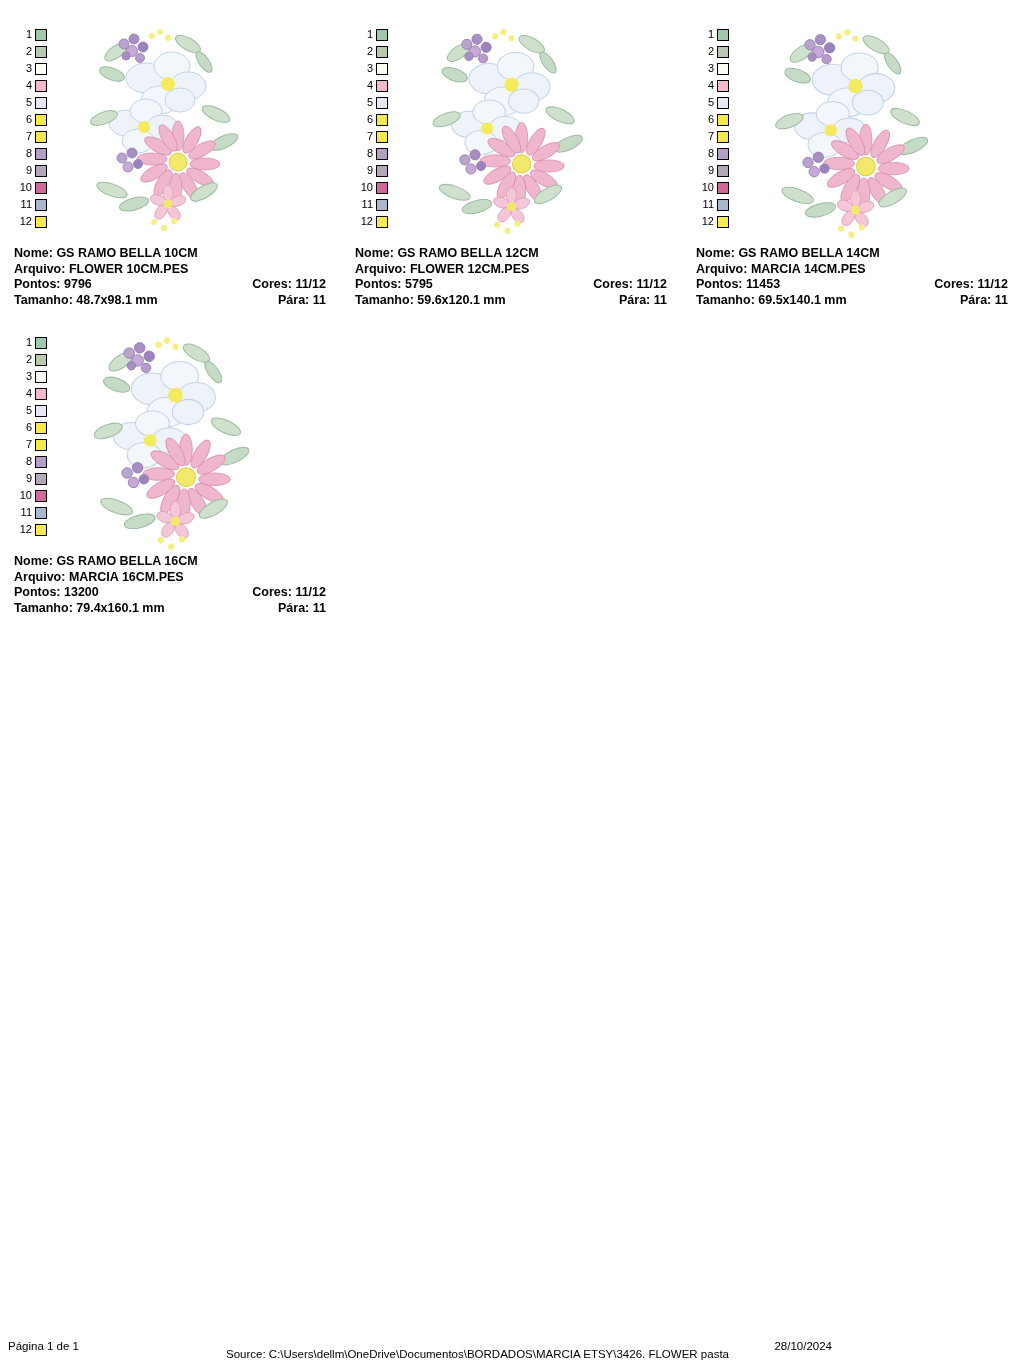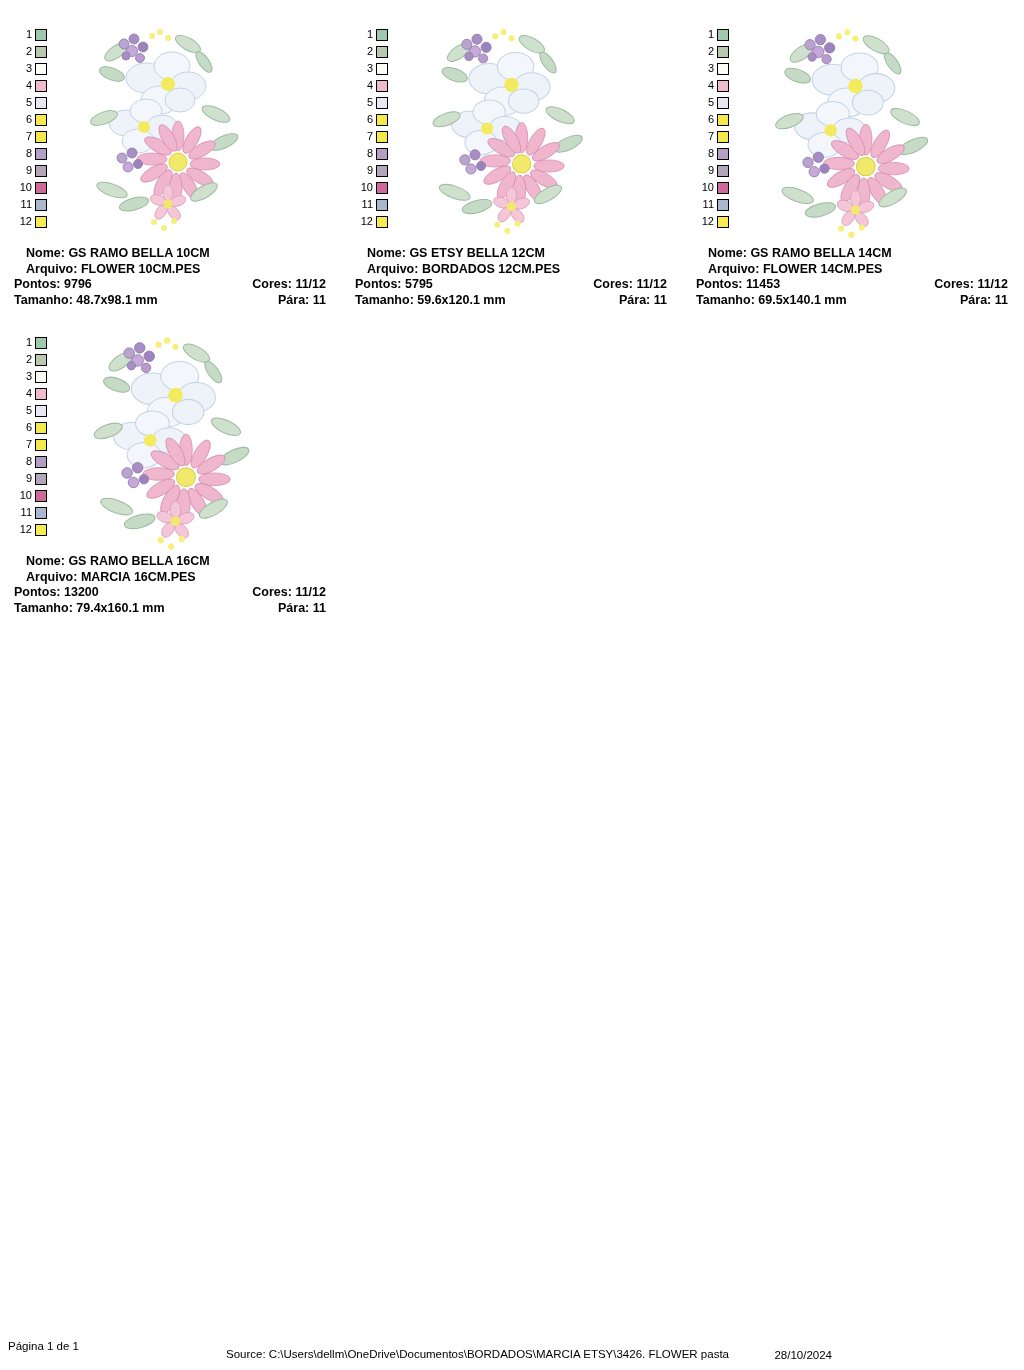--- a/index.html
+++ b/index.html
@@ -79,21 +79,20 @@
   }
   .info-block {
     font-size: 12.5px;
     font-weight: bold;
     line-height: 15.5px;
     margin-top: 2px;
     width: 312px;
   }
   .info-line {
     white-space: nowrap;
-    margin-left: 12px;
   }
   .info-split {
     display: flex;
     justify-content: space-between;
     width: 312px;
   }
   .footer {
     position: absolute;
     left: 0;
     bottom: 14px;
@@ -112,21 +111,21 @@
     top: 0;
   }
   .footer-center {
     position: absolute;
     left: 226px;
     top: 8px;
   }
   .footer-right {
     position: absolute;
     right: 10px;
-    top: 9px;
+    top: 0;
   }
 </style>
 </head>
 <body>
 
 <div class="page">
 
   <div class="designs-grid">
 
     <div class="design-row">
@@ -424,25 +423,25 @@
                 <circle cx="78" cy="200" r="3" fill="#f6ef7c"></circle>
                 <circle cx="88" cy="206" r="3" fill="#f6ef7c"></circle>
                 <circle cx="98" cy="199" r="3" fill="#f6ef7c"></circle>
               </g>
             </svg>
           </div>
         </div>
         <div class="info-block">
           <div class="info-line">
             <span>Nome:</span>
-            <span>GS ETSY BELLA 12CM</span>
+            <span>GS RAMO BELLA 12CM</span>
           </div>
           <div class="info-line">
             <span>Arquivo:</span>
-            <span>BORDADOS 12CM.PES</span>
+            <span>FLOWER 12CM.PES</span>
           </div>
           <div class="info-split">
             <span>
               <span>Pontos:</span>
               <span>5795</span>
             </span>
             <span>
               <span>Cores:</span>
               <span>11/12</span>
             </span>
@@ -587,21 +586,21 @@
             </svg>
           </div>
         </div>
         <div class="info-block">
           <div class="info-line">
             <span>Nome:</span>
             <span>GS RAMO BELLA 14CM</span>
           </div>
           <div class="info-line">
             <span>Arquivo:</span>
-            <span>FLOWER 14CM.PES</span>
+            <span>MARCIA 14CM.PES</span>
           </div>
           <div class="info-split">
             <span>
               <span>Pontos:</span>
               <span>11453</span>
             </span>
             <span>
               <span>Cores:</span>
               <span>11/12</span>
             </span>

